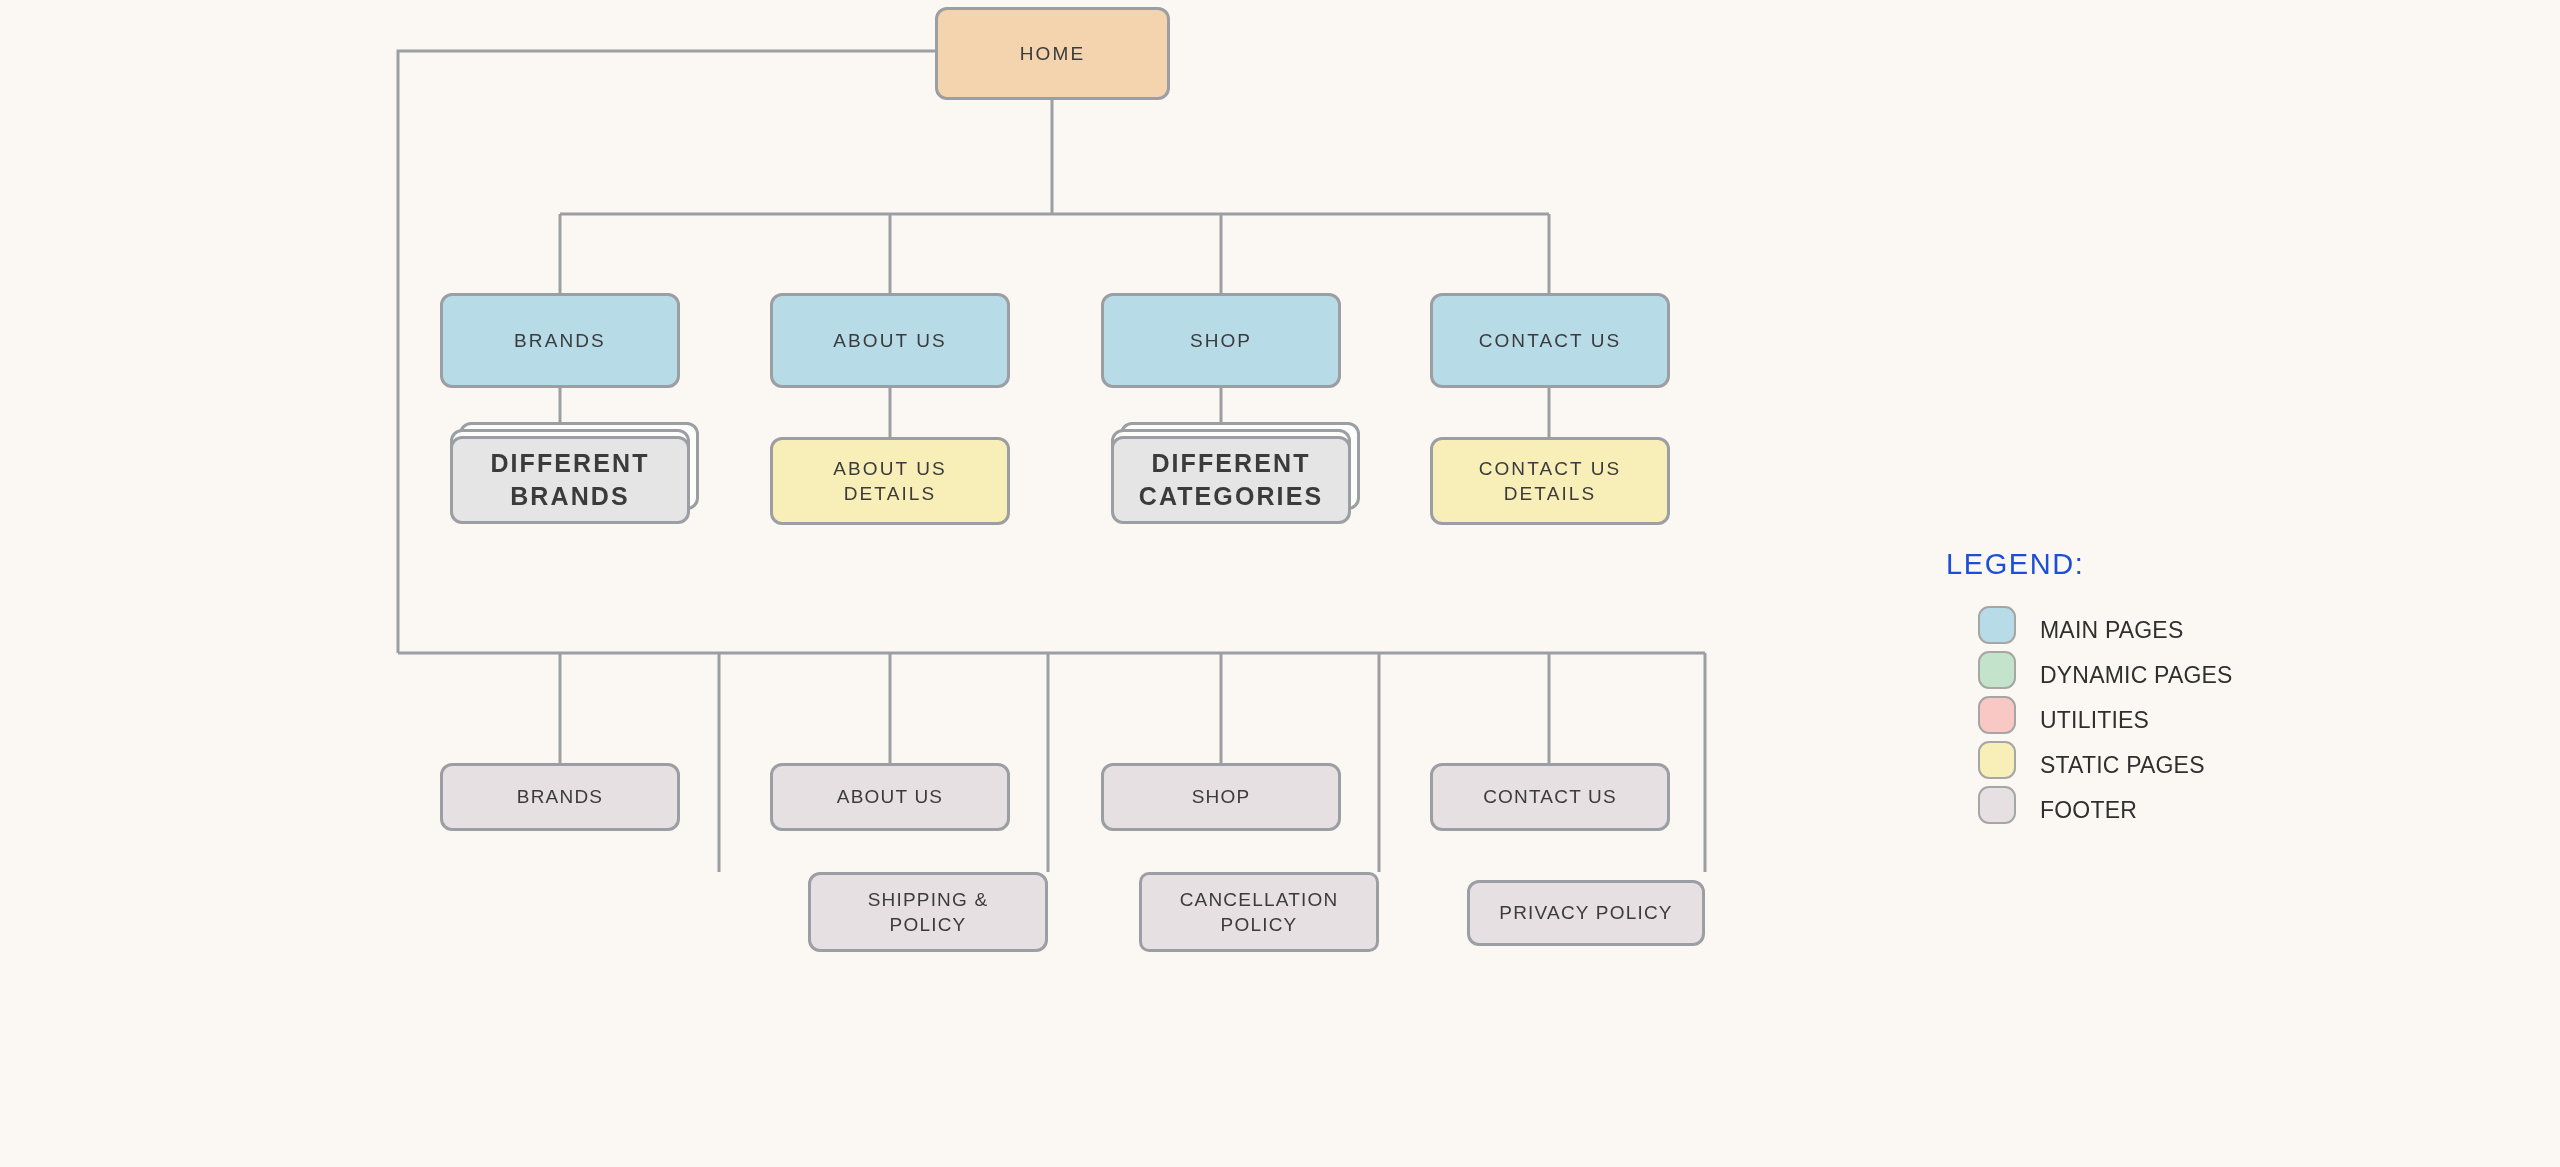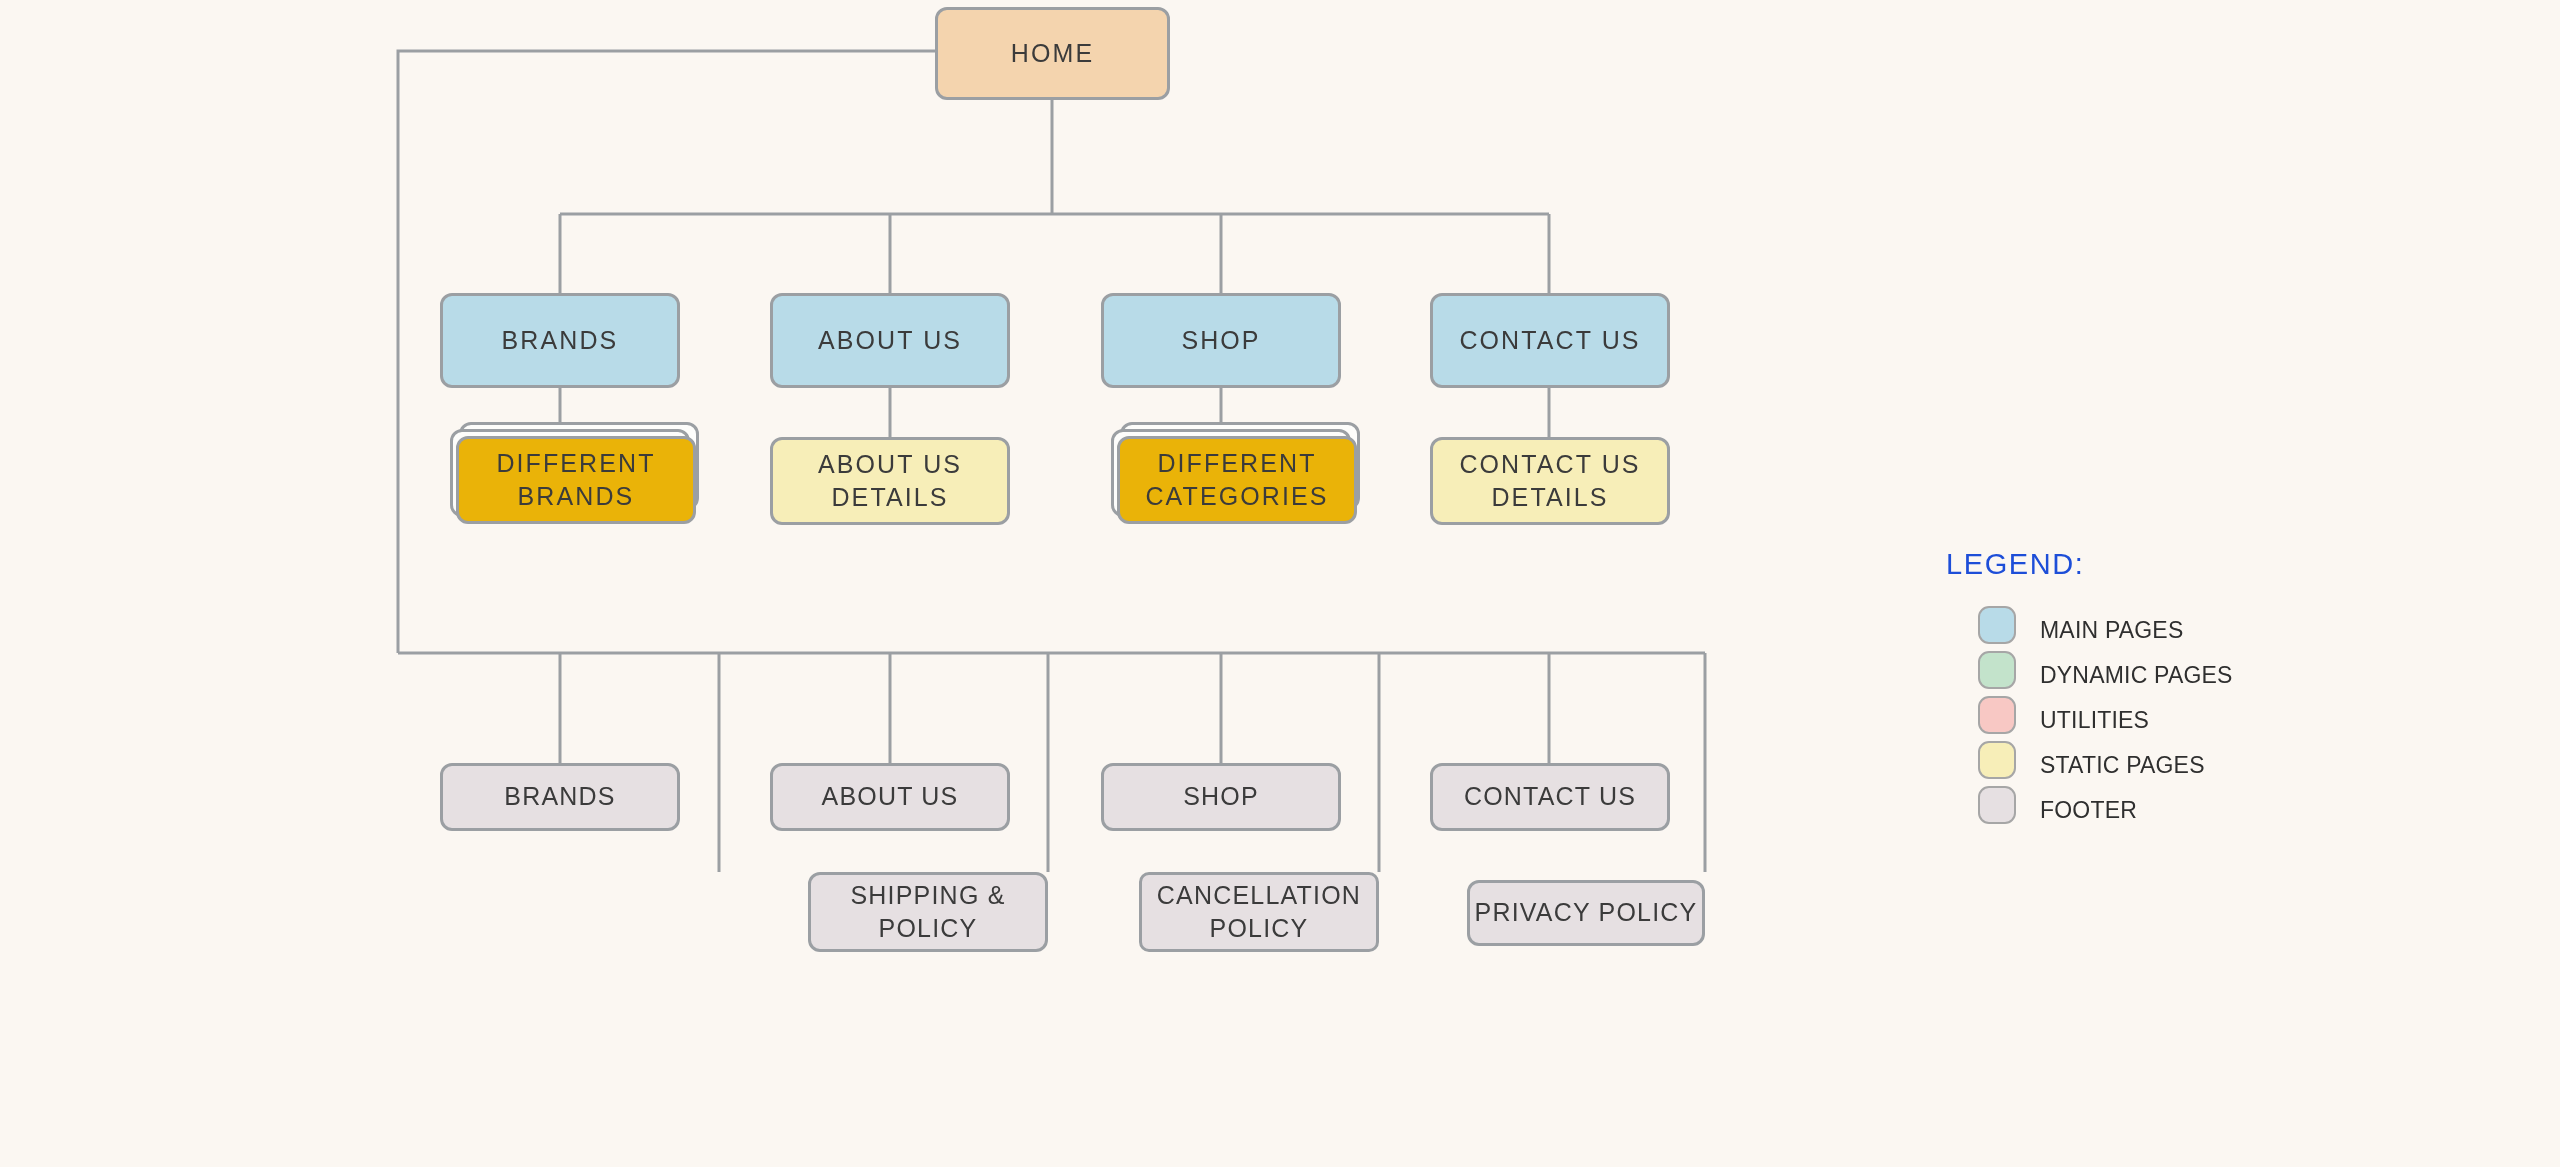--- a/index.html
+++ b/index.html
@@ -20,58 +20,59 @@
     left: 0; top: 0;
     width: 2560px;
     height: 1167px;
     pointer-events: none;
   }
   .node {
     position: absolute;
     box-sizing: border-box;
     border: 3px solid #9b9fa3;
     border-radius: 12px;
+    display: flex;
+    align-items: center;
+    justify-content: center;
+    text-align: center;
+    color: #3b3b3b;
+    font-size: 19px;
+    letter-spacing: 2.1px;
+    line-height: 1.33;
+    white-space: pre-line;
+  }
+  .node.home      { background: #f4d4ae; }
+  .node.main      { background: #b8dbe8; }
+  .node.static    { background: #f7eeb8; }
+  .node.footer    { background: #e6e0e2; letter-spacing: 1.2px; }
+  .stackwrap { position: absolute; }
+  .stack-card {
+    position: absolute;
+    box-sizing: border-box;
+    border: 3px solid #9b9fa3;
+    border-radius: 12px;
+    background: #fdfdfb;
+  }
+  .stack-front {
+    position: absolute;
+    left: 10px;
+    box-sizing: border-box;
+    border: 3px solid #9b9fa3;
+    border-radius: 12px;
+    background: #e5e5e5;
     display: flex;
     align-items: center;
     justify-content: center;
     text-align: center;
     color: #3b3b3b;
     font-size: 25px;
     letter-spacing: 2.1px;
     line-height: 1.33;
     white-space: pre-line;
-  }
-  .node.home      { background: #f4d4ae; }
-  .node.main      { background: #b8dbe8; }
-  .node.static    { background: #f7eeb8; }
-  .node.footer    { background: #e6e0e2; letter-spacing: 1.2px; }
-  .stackwrap { position: absolute; }
-  .stack-card {
-    position: absolute;
-    box-sizing: border-box;
-    border: 3px solid #9b9fa3;
-    border-radius: 12px;
-    background: #fdfdfb;
-  }
-  .stack-front {
-    position: absolute;
-    left: 16px;
-    box-sizing: border-box;
-    border: 3px solid #9b9fa3;
-    border-radius: 12px;
-    background: #eab308;
-    display: flex;
-    align-items: center;
-    justify-content: center;
-    text-align: center;
-    color: #3b3b3b;
-    font-size: 25px;
-    letter-spacing: 2.1px;
-    line-height: 1.33;
-    white-space: pre-line;
+    font-weight: bold;
   }
   #legend {
     position: absolute;
     left: 1946px;
     top: 548px;
     width: 420px;
   }
   #legend .legend-title {
     font-size: 29px;
     letter-spacing: 1.6px;

